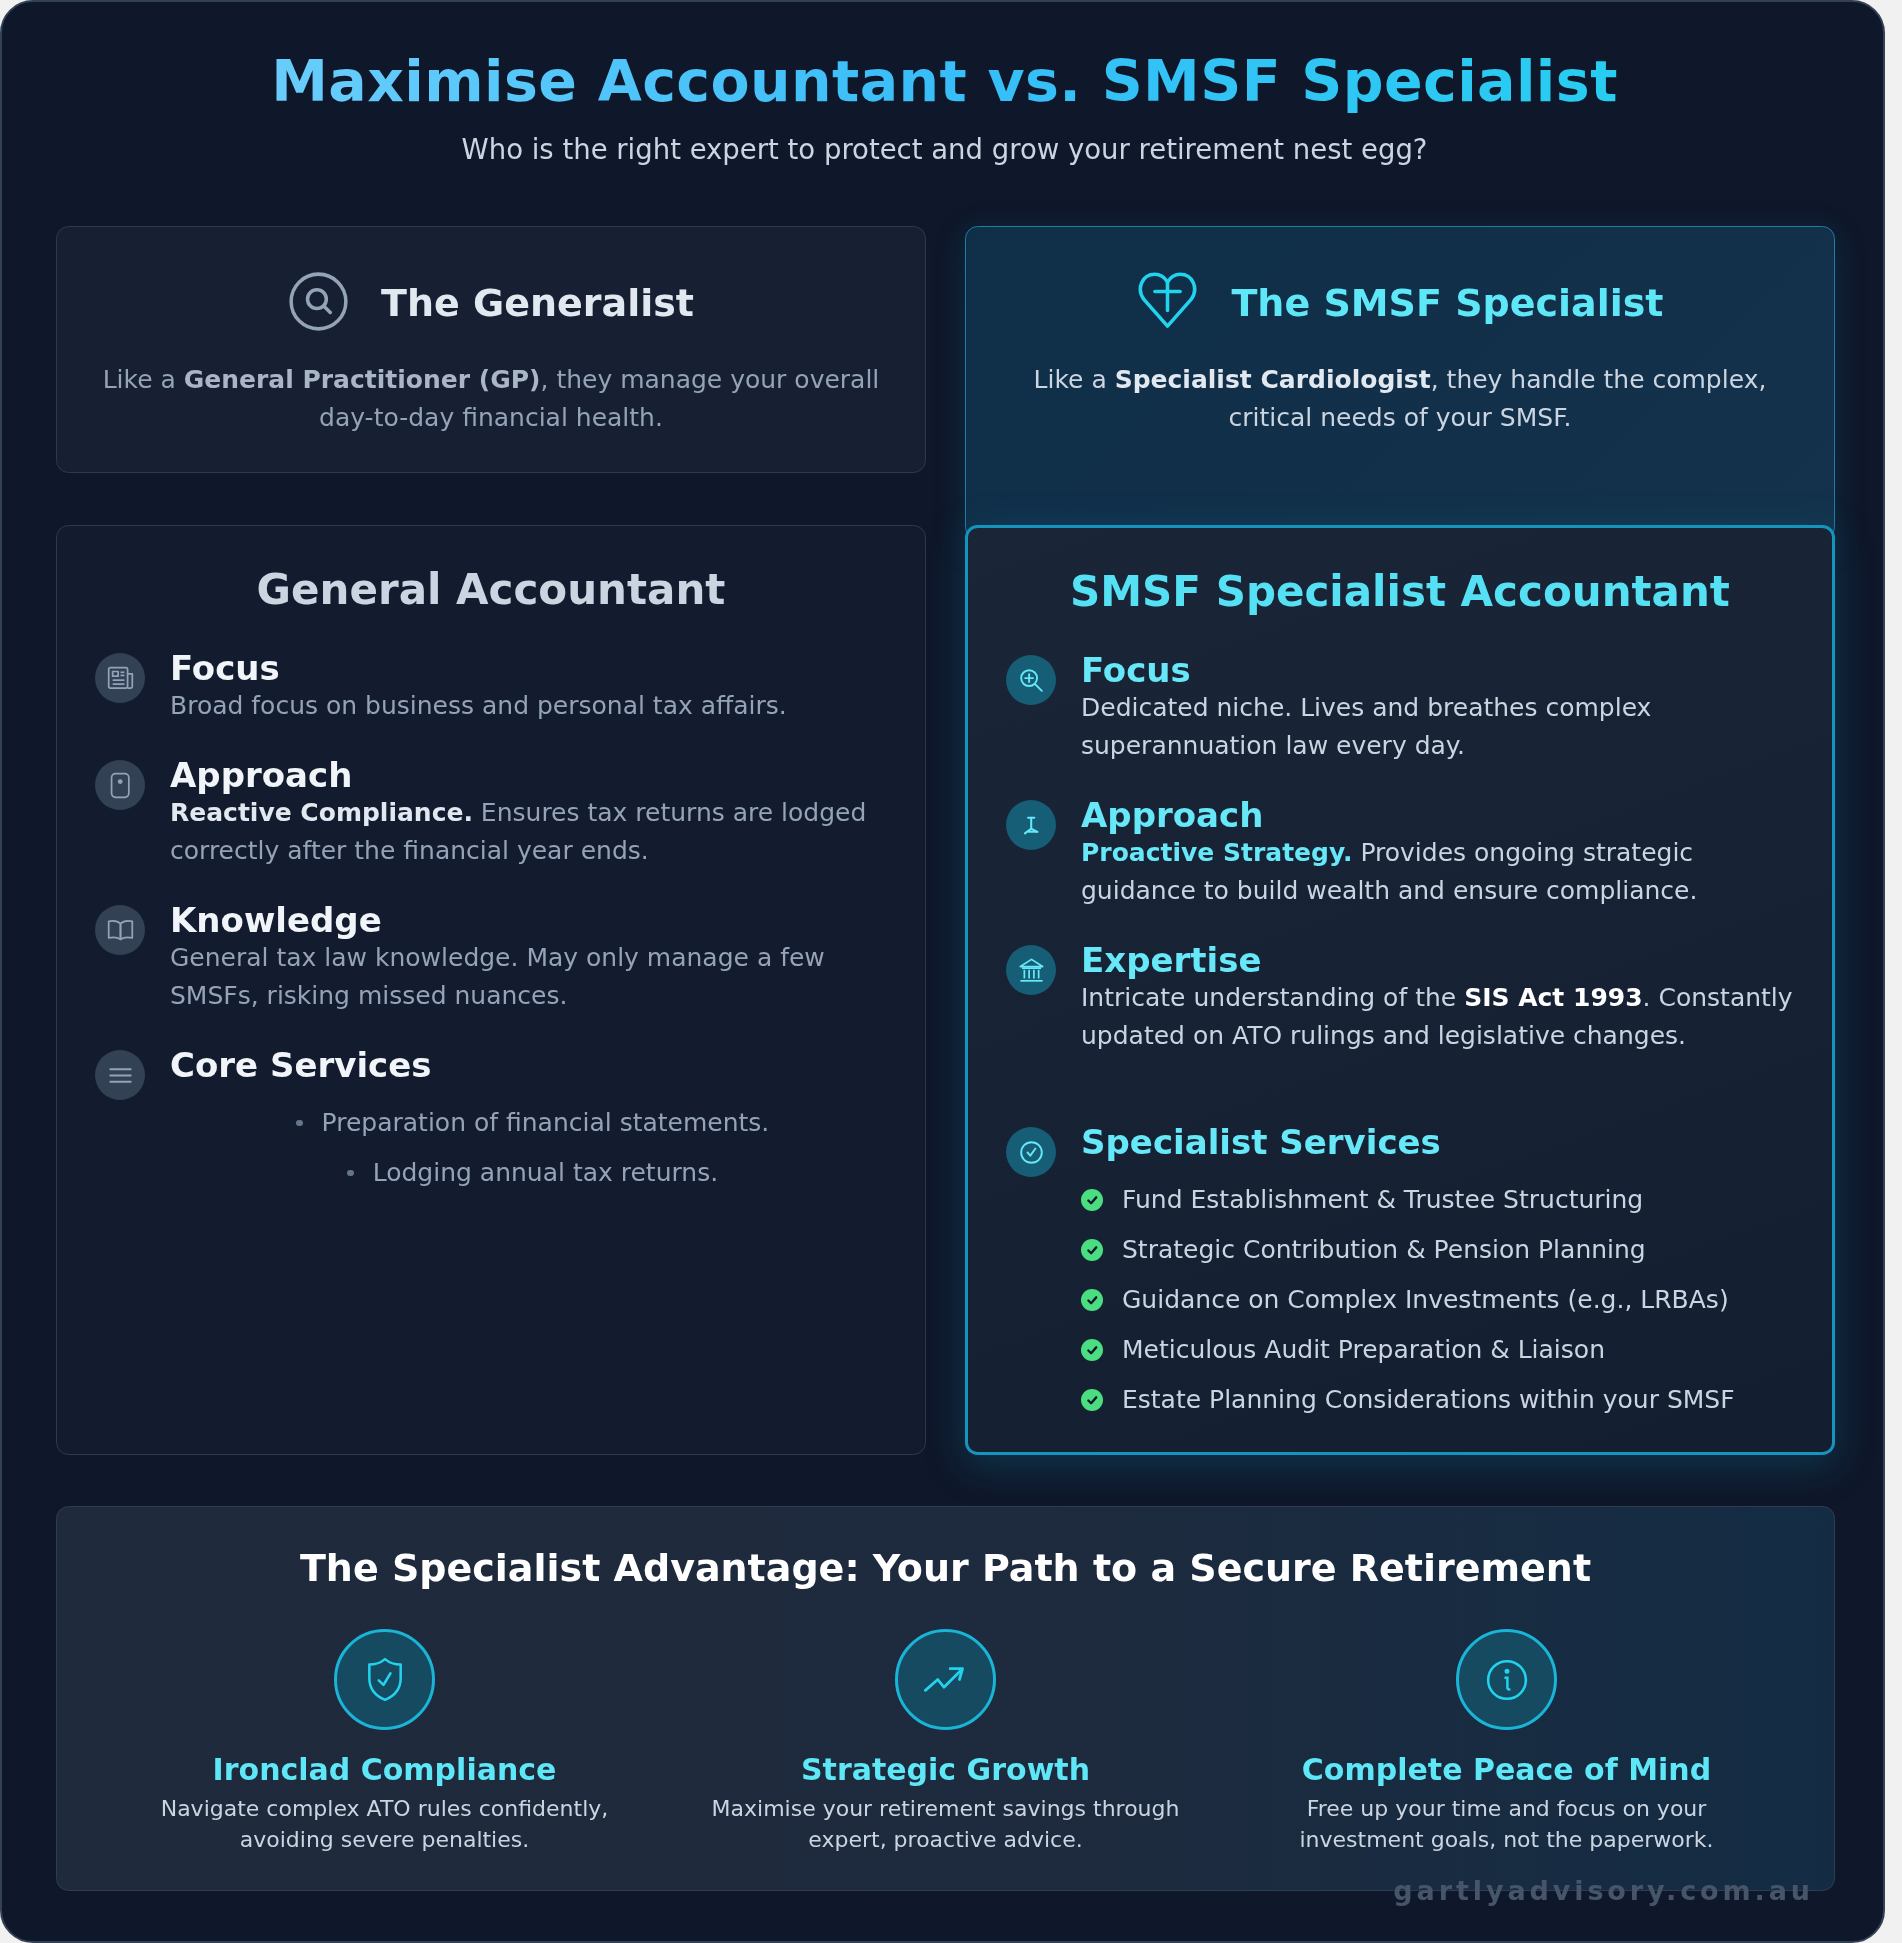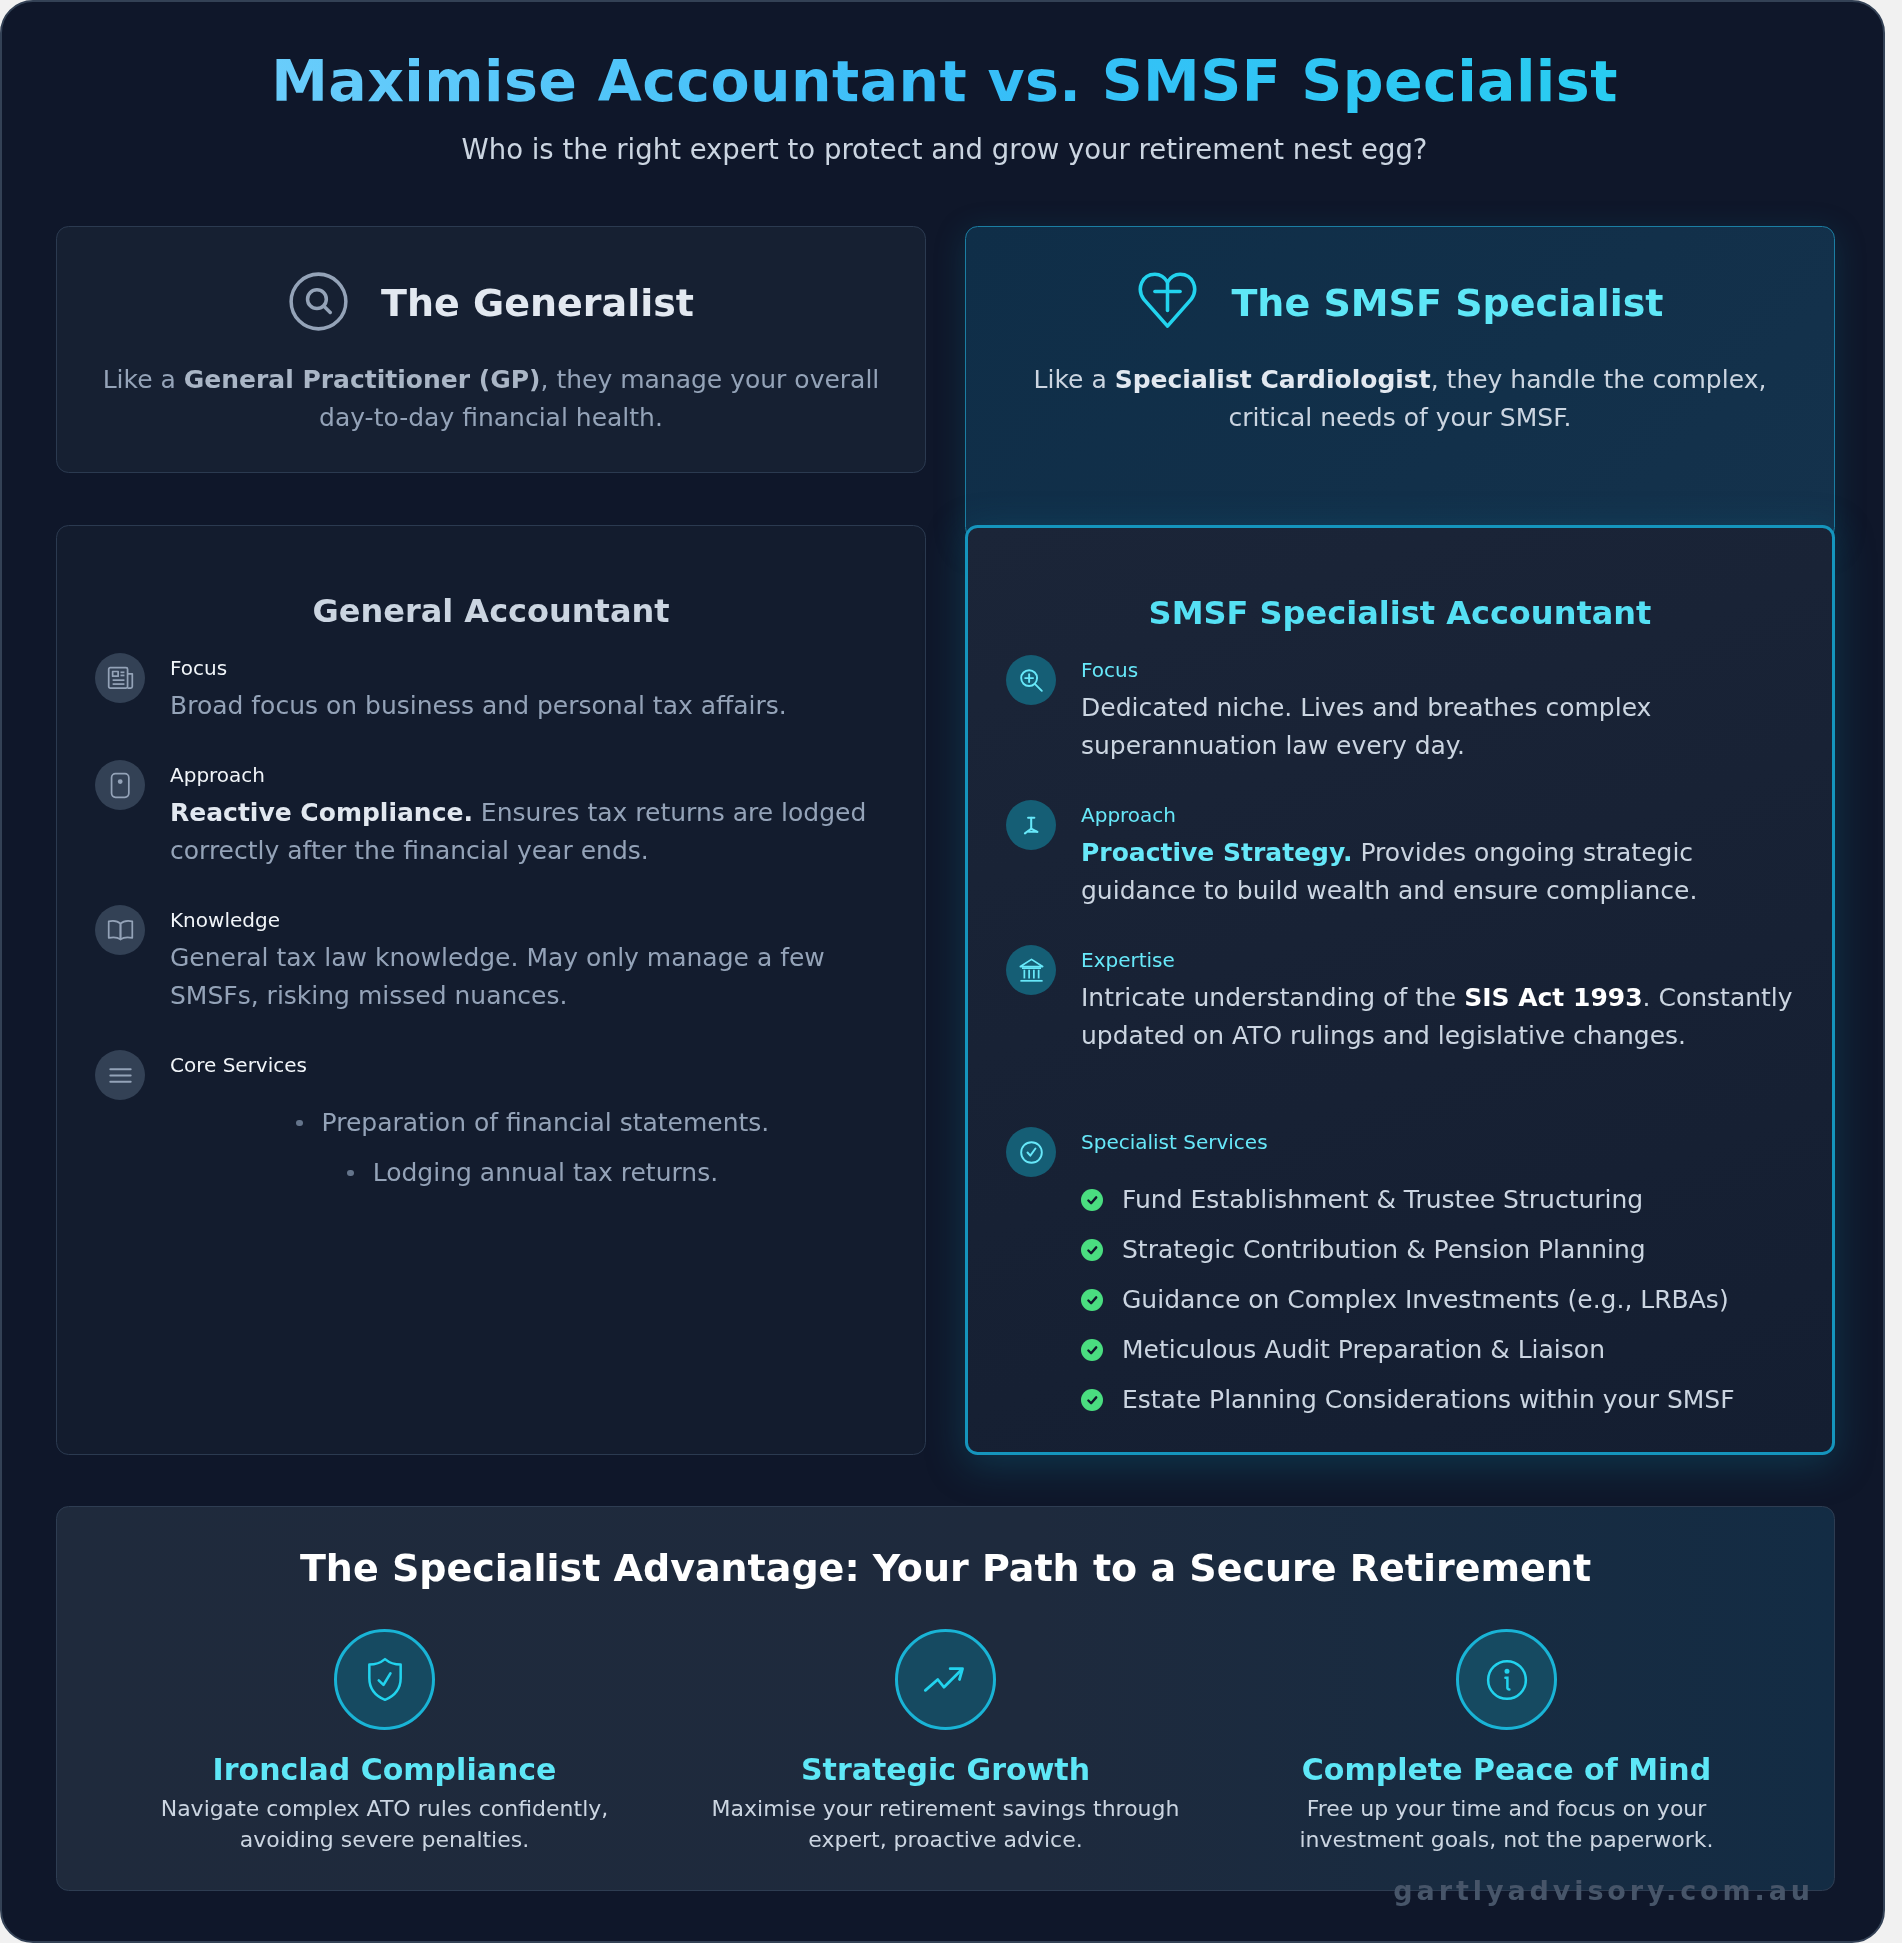--- a/index.html
+++ b/index.html
@@ -33,30 +33,30 @@
   .intro-text { position: absolute; top: 134px; left: 31px; right: 31px; text-align: center; font-size: 25px; line-height: 38px; }
   .intro-gen .intro-text { color: #94a3b8; }
   .intro-gen .intro-text b { color: #aab6c6; }
   .intro-spec .intro-text { color: #cbd5e1; }
   .intro-spec .intro-text b { color: #e2e8f0; }
 
   .main-gen { left: 54px; top: 523px; width: 870px; height: 930px; background: #131c2e; border: 1.6px solid #2b3a50; }
   .main-spec { left: 963px; top: 523px; width: 870px; height: 930px;
     background: linear-gradient(160deg, #1b2538 0%, #141e31 100%);
     border: 3.1px solid #1595bd; box-shadow: 0 9.4px 39px rgba(14,116,144,0.35); }
-  .main-title { position: absolute; top: 39px; left: 0; width: 100%; text-align: center; font-size: 32px; font-weight: bold; margin-top: 27px; }
+  .main-title { position: absolute; top: 39px; left: 0; width: 100%; text-align: center; font-size: 42px; font-weight: bold; }
   .main-gen .main-title { color: #cbd5e1; }
   .main-spec .main-title { color: #55e0f4; }
 
   .item { position: absolute; left: 38px; right: 31px; }
   .item .ico { position: absolute; left: 0; top: 0; width: 50px; height: 50px; border-radius: 50%; display: flex; align-items: center; justify-content: center; }
   .main-gen .ico { background: #334155; }
   .main-spec .ico { background: #155e75; }
   .item .body { margin-left: 75px; }
-  .item .label { font-size: 20px; font-weight: normal; line-height: 31px; }
+  .item .label { font-size: 34px; font-weight: bold; line-height: 31px; }
   .main-gen .label { color: #f1f5f9; }
   .main-spec .label { color: #67e8f9; }
   .item .desc { font-size: 25px; line-height: 38px; margin-top: 3.1px; }
   .main-gen .desc { color: #94a3b8; }
   .main-gen .desc b { color: #e2e8f0; }
   .main-spec .desc { color: #cbd5e1; }
   .main-spec .desc b.hl { color: #67e8f9; }
   .main-spec .desc b.wh { color: #ffffff; }
   .bullets { list-style: none; margin-top: 17.3px; }
   .bullets li { font-size: 25px; line-height: 50px; display: flex; align-items: center; }

